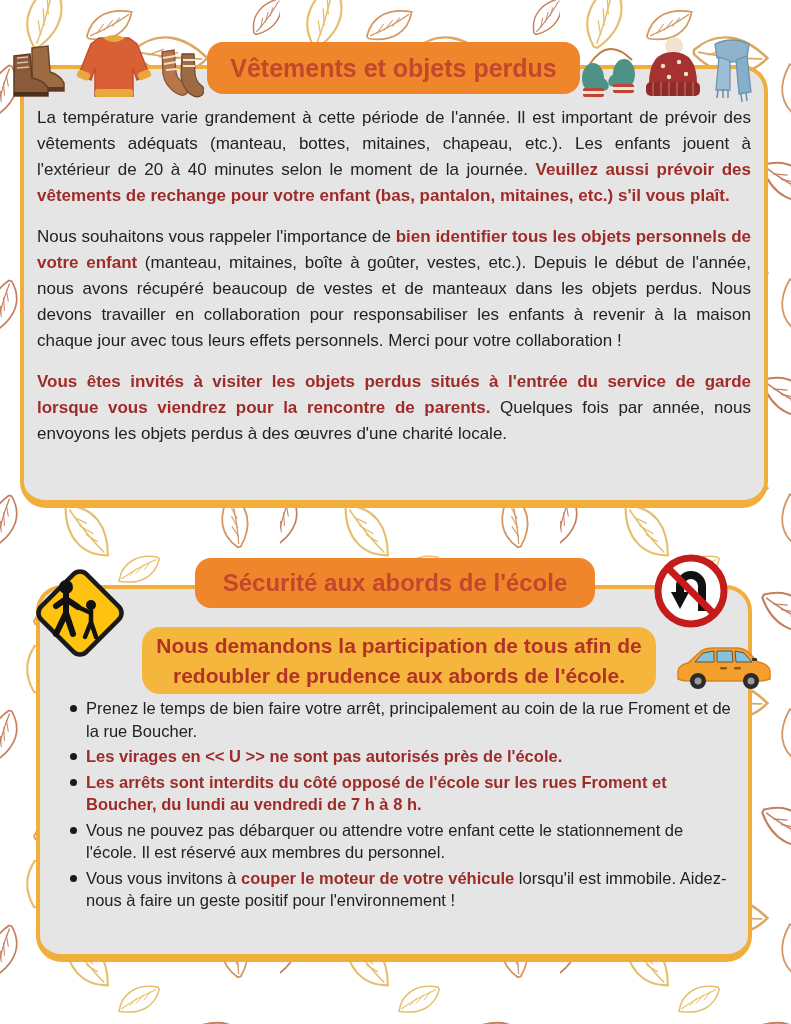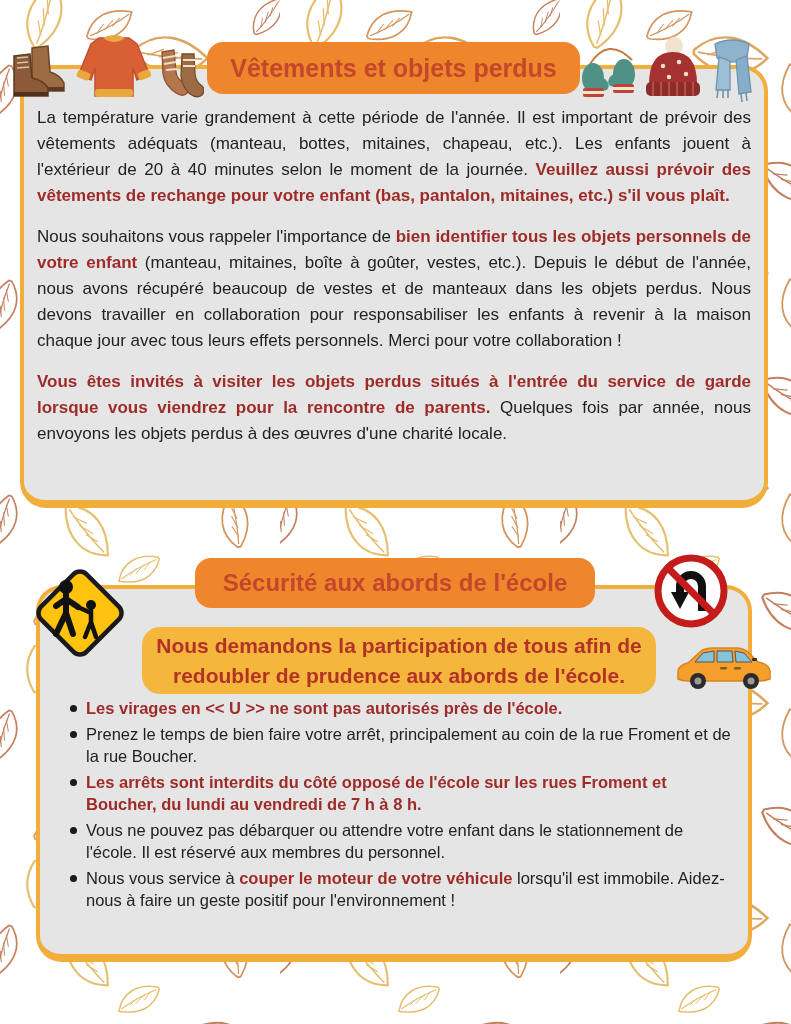--- a/index.html
+++ b/index.html
@@ -143,25 +143,25 @@
   </svg>
   <svg class="deco" id="deco-scarf" width="58" height="68" viewBox="0 0 58 68" aria-hidden="true">
     <path d="M12,8 Q29,0 46,8 L44,22 Q29,30 14,22 Z" fill="#8FB3CC" stroke="#6E93AE" stroke-width="1.3"></path>
     <path d="M16,21 L13,54 L27,54 L27,25 Z" fill="#9CBFD6" stroke="#6E93AE" stroke-width="1.3"></path>
     <path d="M33,24 L36,58 L48,56 L44,20 Z" fill="#85AECB" stroke="#6E93AE" stroke-width="1.3"></path>
     <path d="M15,54 L14,62 M20,54 L20,62 M25,54 L25,62 M38,58 L39,66 M43,57 L44,65" stroke="#6E93AE" stroke-width="1.6"></path>
   </svg>
 
   <div class="panel" id="panel2">
     <ul>
+      <li><span>Prenez le temps de bien faire votre arrêt, principalement au coin de la rue Froment et de la rue Boucher.</span></li>
       <li><span class="em">Les virages en &lt;&lt; U &gt;&gt; ne sont pas autorisés près de l'école.</span></li>
-      <li><span>Prenez le temps de bien faire votre arrêt, principalement au coin de la rue Froment et de la rue Boucher.</span></li>
       <li><span class="em">Les arrêts sont interdits du côté opposé de l'école sur les rues Froment et Boucher, du lundi au vendredi de 7 h à 8 h.</span></li>
-      <li><span>Vous ne pouvez pas débarquer ou attendre votre enfant dans le stationnement de l'école. Il est réservé aux membres du personnel.</span></li>
-      <li><span>Nous vous service à </span><span class="em">couper le moteur de votre véhicule</span><span> lorsqu'il est immobile. Aidez-nous à faire un geste positif pour l'environnement !</span></li>
+      <li><span>Vous ne pouvez pas débarquer ou attendre votre enfant cette le stationnement de l'école. Il est réservé aux membres du personnel.</span></li>
+      <li><span>Vous vous invitons à </span><span class="em">couper le moteur de votre véhicule</span><span> lorsqu'il est immobile. Aidez-nous à faire un geste positif pour l'environnement !</span></li>
     </ul>
   </div>
 
   <div class="banner" id="banner2">Sécurité aux abords de l'école</div>
   <div id="subbanner">Nous demandons la participation de tous afin de redoubler de prudence aux abords de l'école.</div>
 
   <svg class="deco" id="sign-ped" width="132" height="126" viewBox="0 0 132 126" aria-hidden="true">
     <rect x="34" y="31" width="64" height="64" rx="9" transform="rotate(45 66 63)" fill="#FFC20E" stroke="#1A1A1A" stroke-width="4.5"></rect>
     <circle cx="52" cy="37" r="7" fill="#111"></circle>
     <path d="M52,44 L52,63 M52,49 L64,57 M52,49 L42,56 M52,63 L42,84 M52,63 L59,84" stroke="#111" stroke-width="6" fill="none" stroke-linecap="round"></path>

